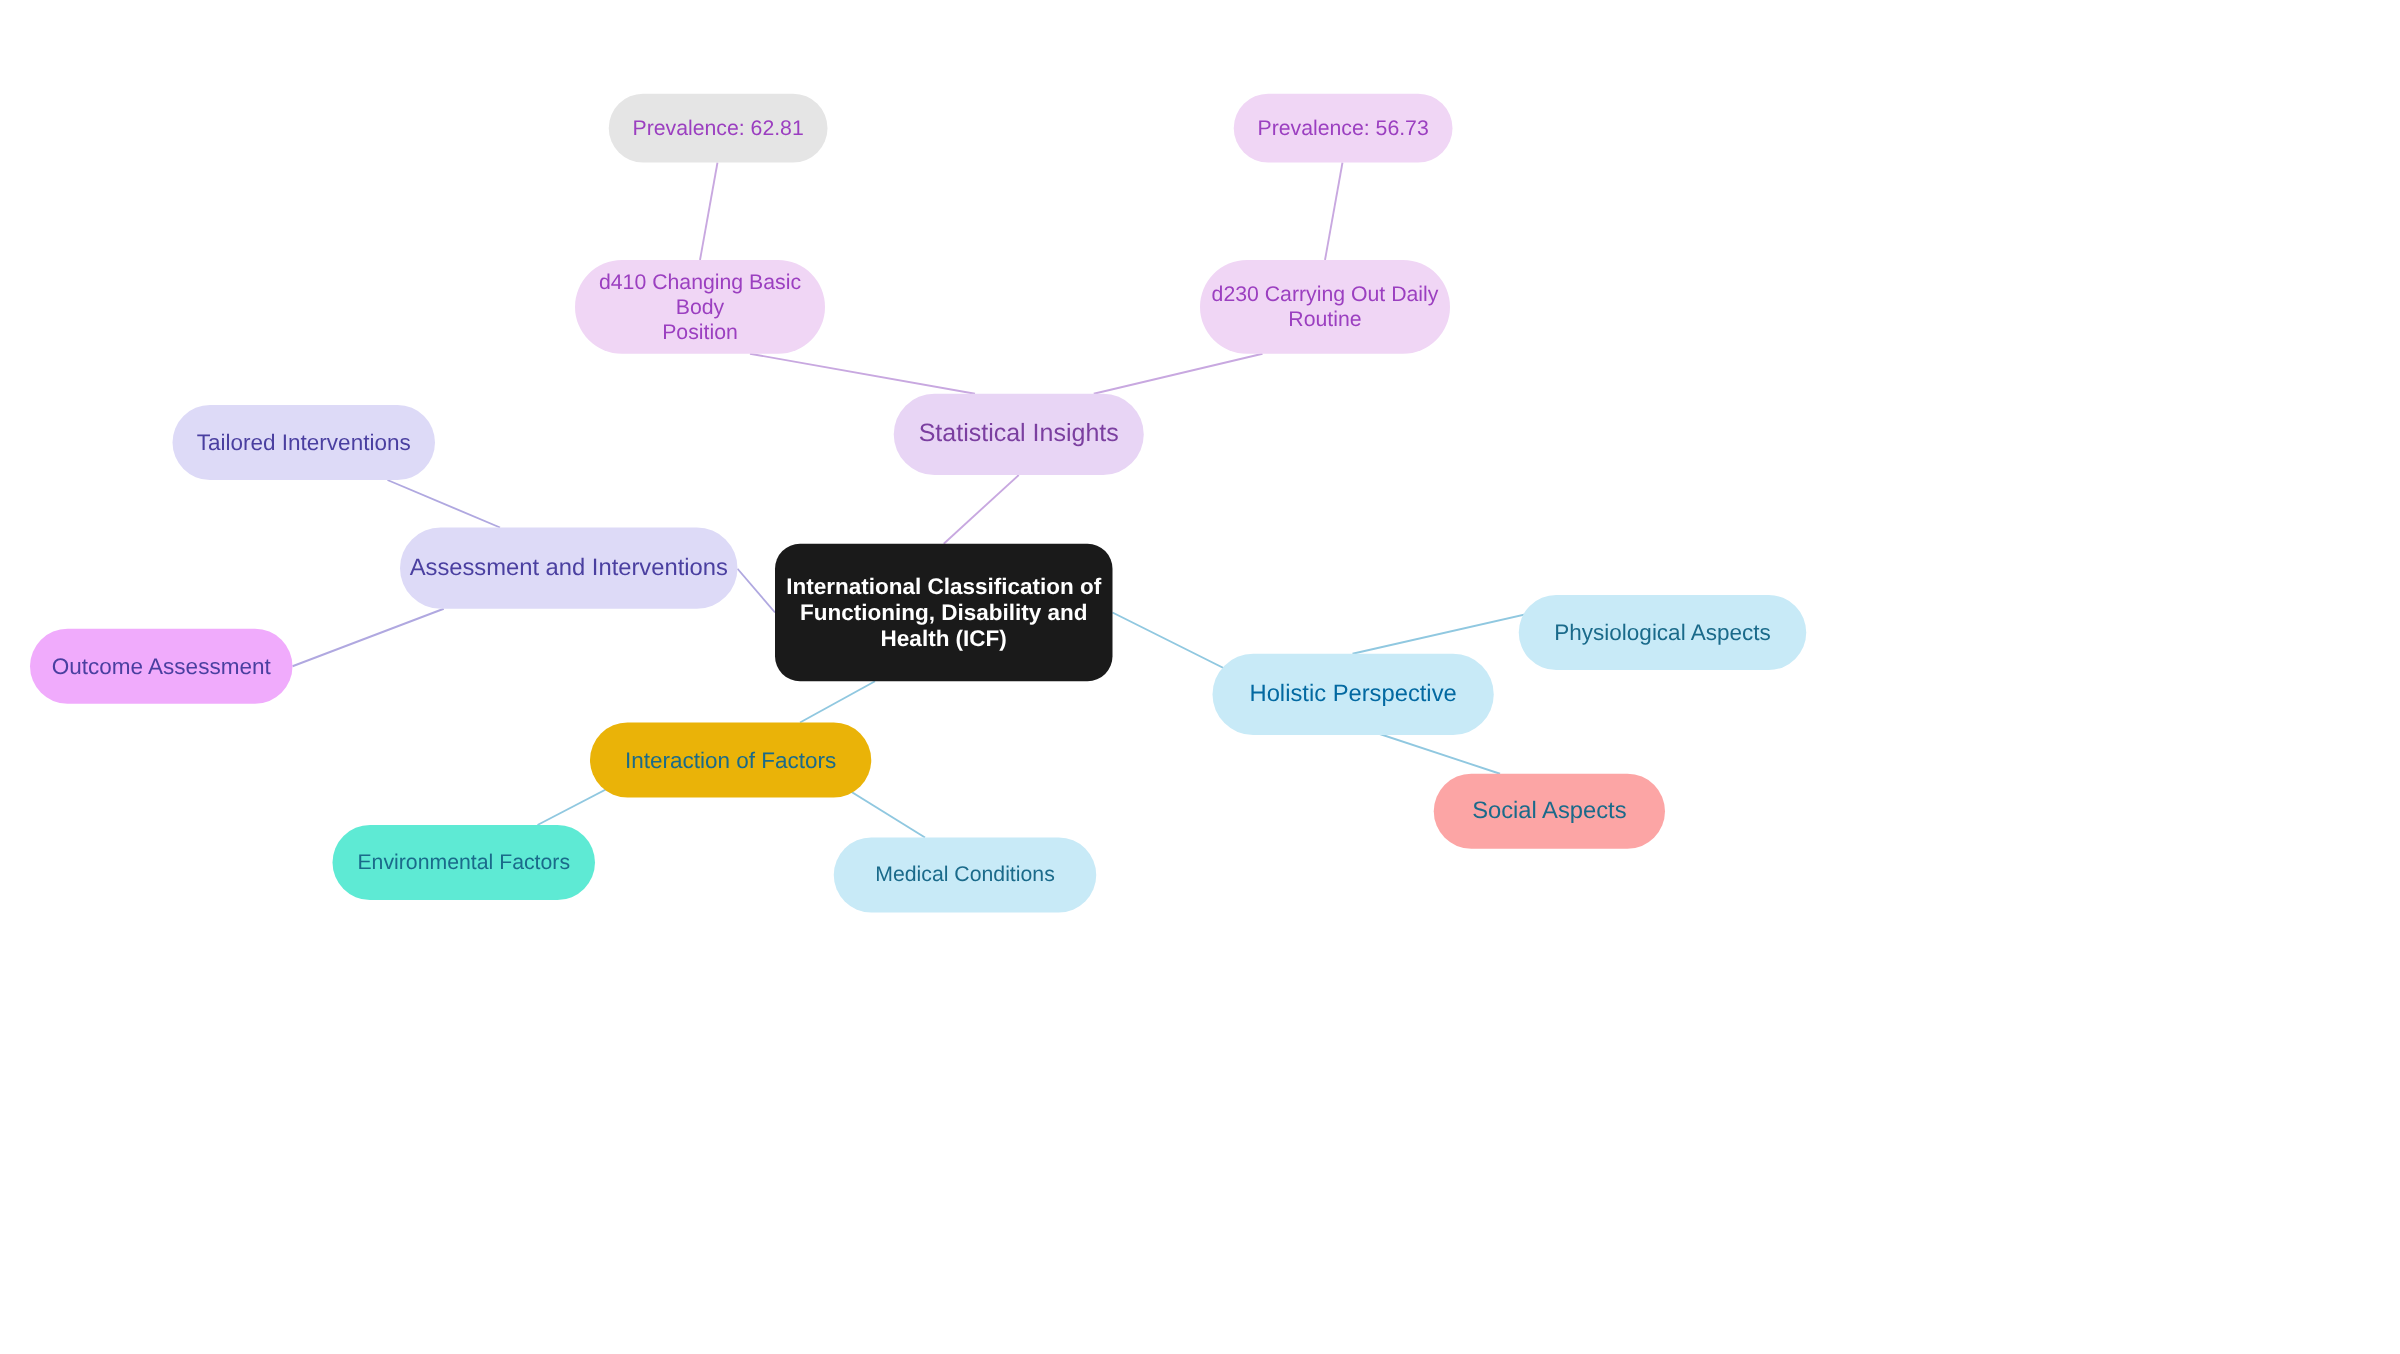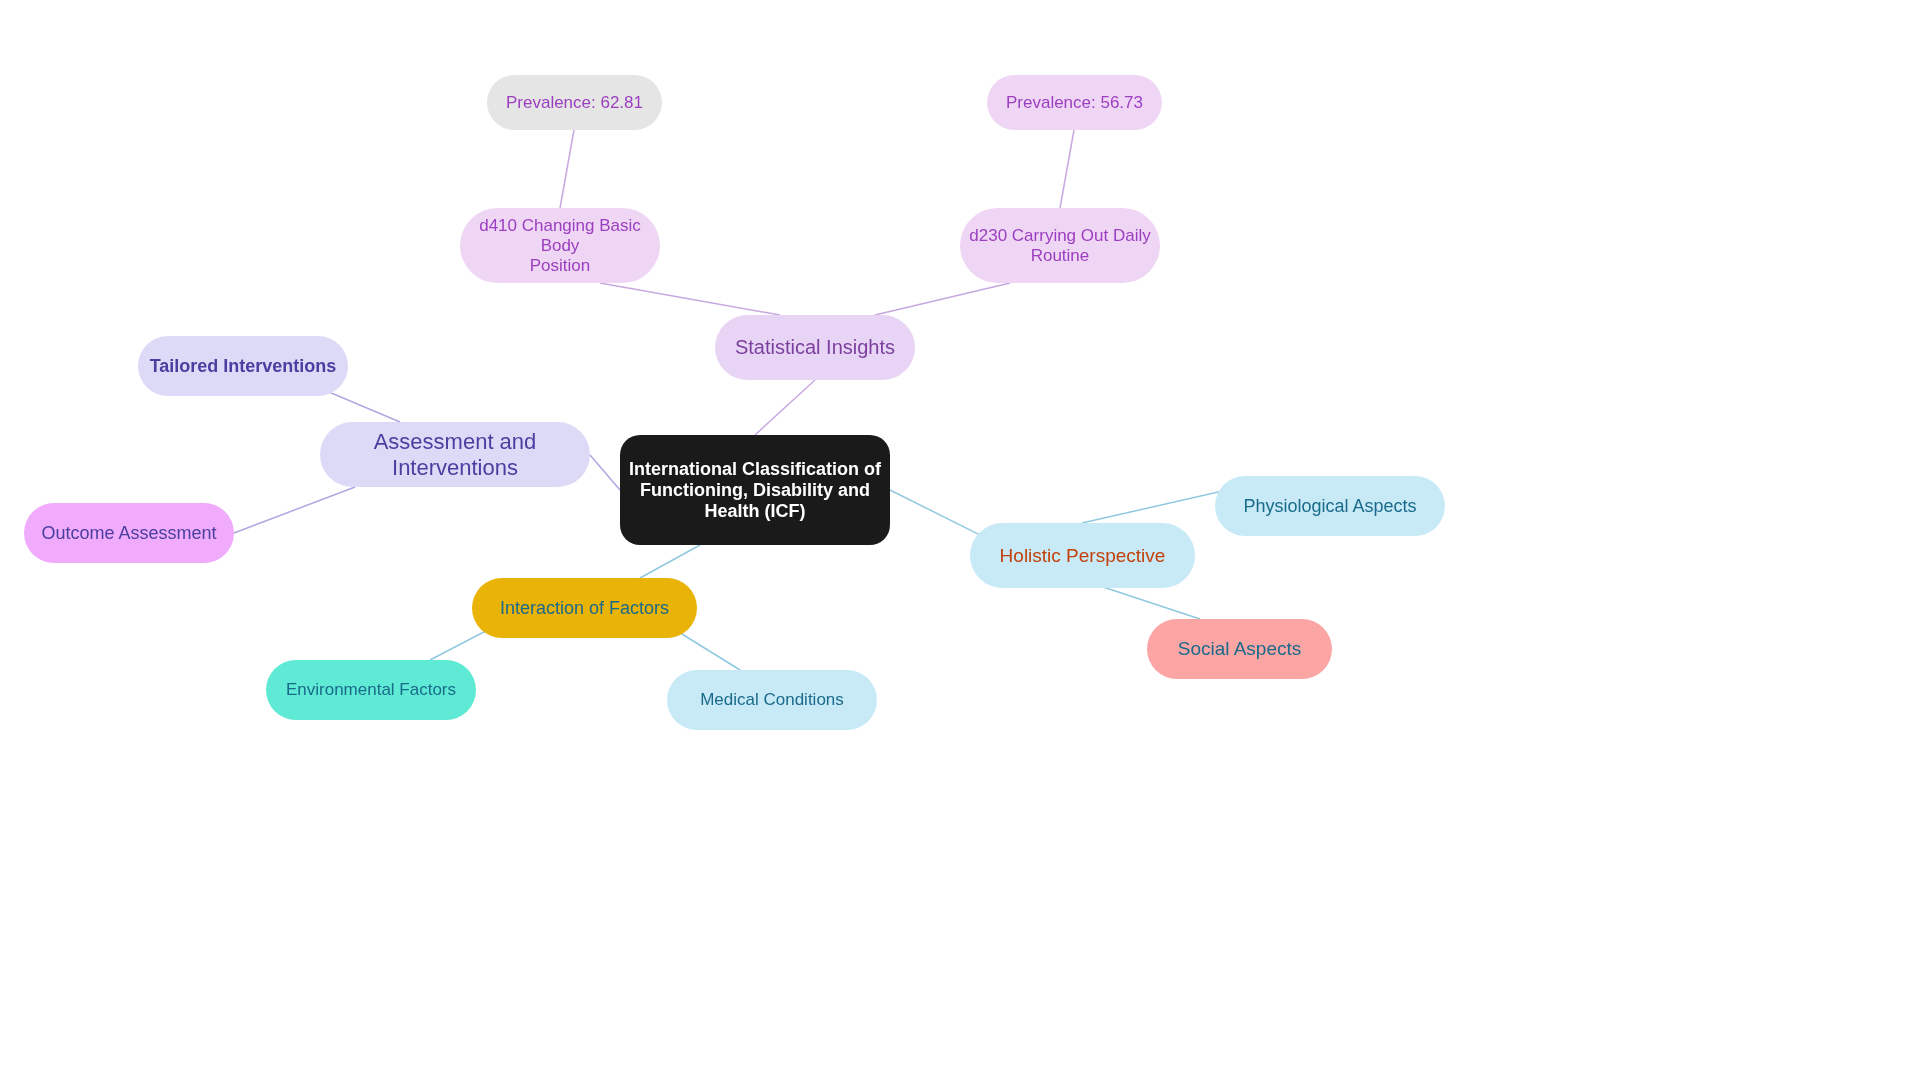--- a/index.html
+++ b/index.html
@@ -84,51 +84,50 @@
       font-size: 17px;
       font-weight: 500;
       width: 175px;
       height: 55px;
       left: 987px;
       top: 75px;
     }
     .node-assessment {
       background: #dddaf7;
       color: #4a3fa0;
-      font-size: 22px;
+      font-size: 19px;
       font-weight: 500;
       width: 270px;
       height: 65px;
       left: 320px;
       top: 422px;
     }
     .node-tailored {
       background: #dddaf7;
       color: #4a3fa0;
       font-size: 18px;
-      font-weight: 700;
+      font-weight: 400;
       width: 210px;
       height: 60px;
       left: 138px;
       top: 324px;
-      margin-top: 12px;
     }
     .node-outcome {
       background: #f0abfc;
       color: #4a3fa0;
       font-size: 18px;
       font-weight: 500;
       width: 210px;
       height: 60px;
       left: 24px;
       top: 503px;
     }
     .node-holistic {
       background: #c8eaf7;
-      color: #c2410c;
+      color: #0369a1;
       font-size: 19px;
       font-weight: 500;
       width: 225px;
       height: 65px;
       left: 970px;
       top: 523px;
     }
     .node-physiological {
       background: #c8eaf7;
       color: #1a6a8a;

